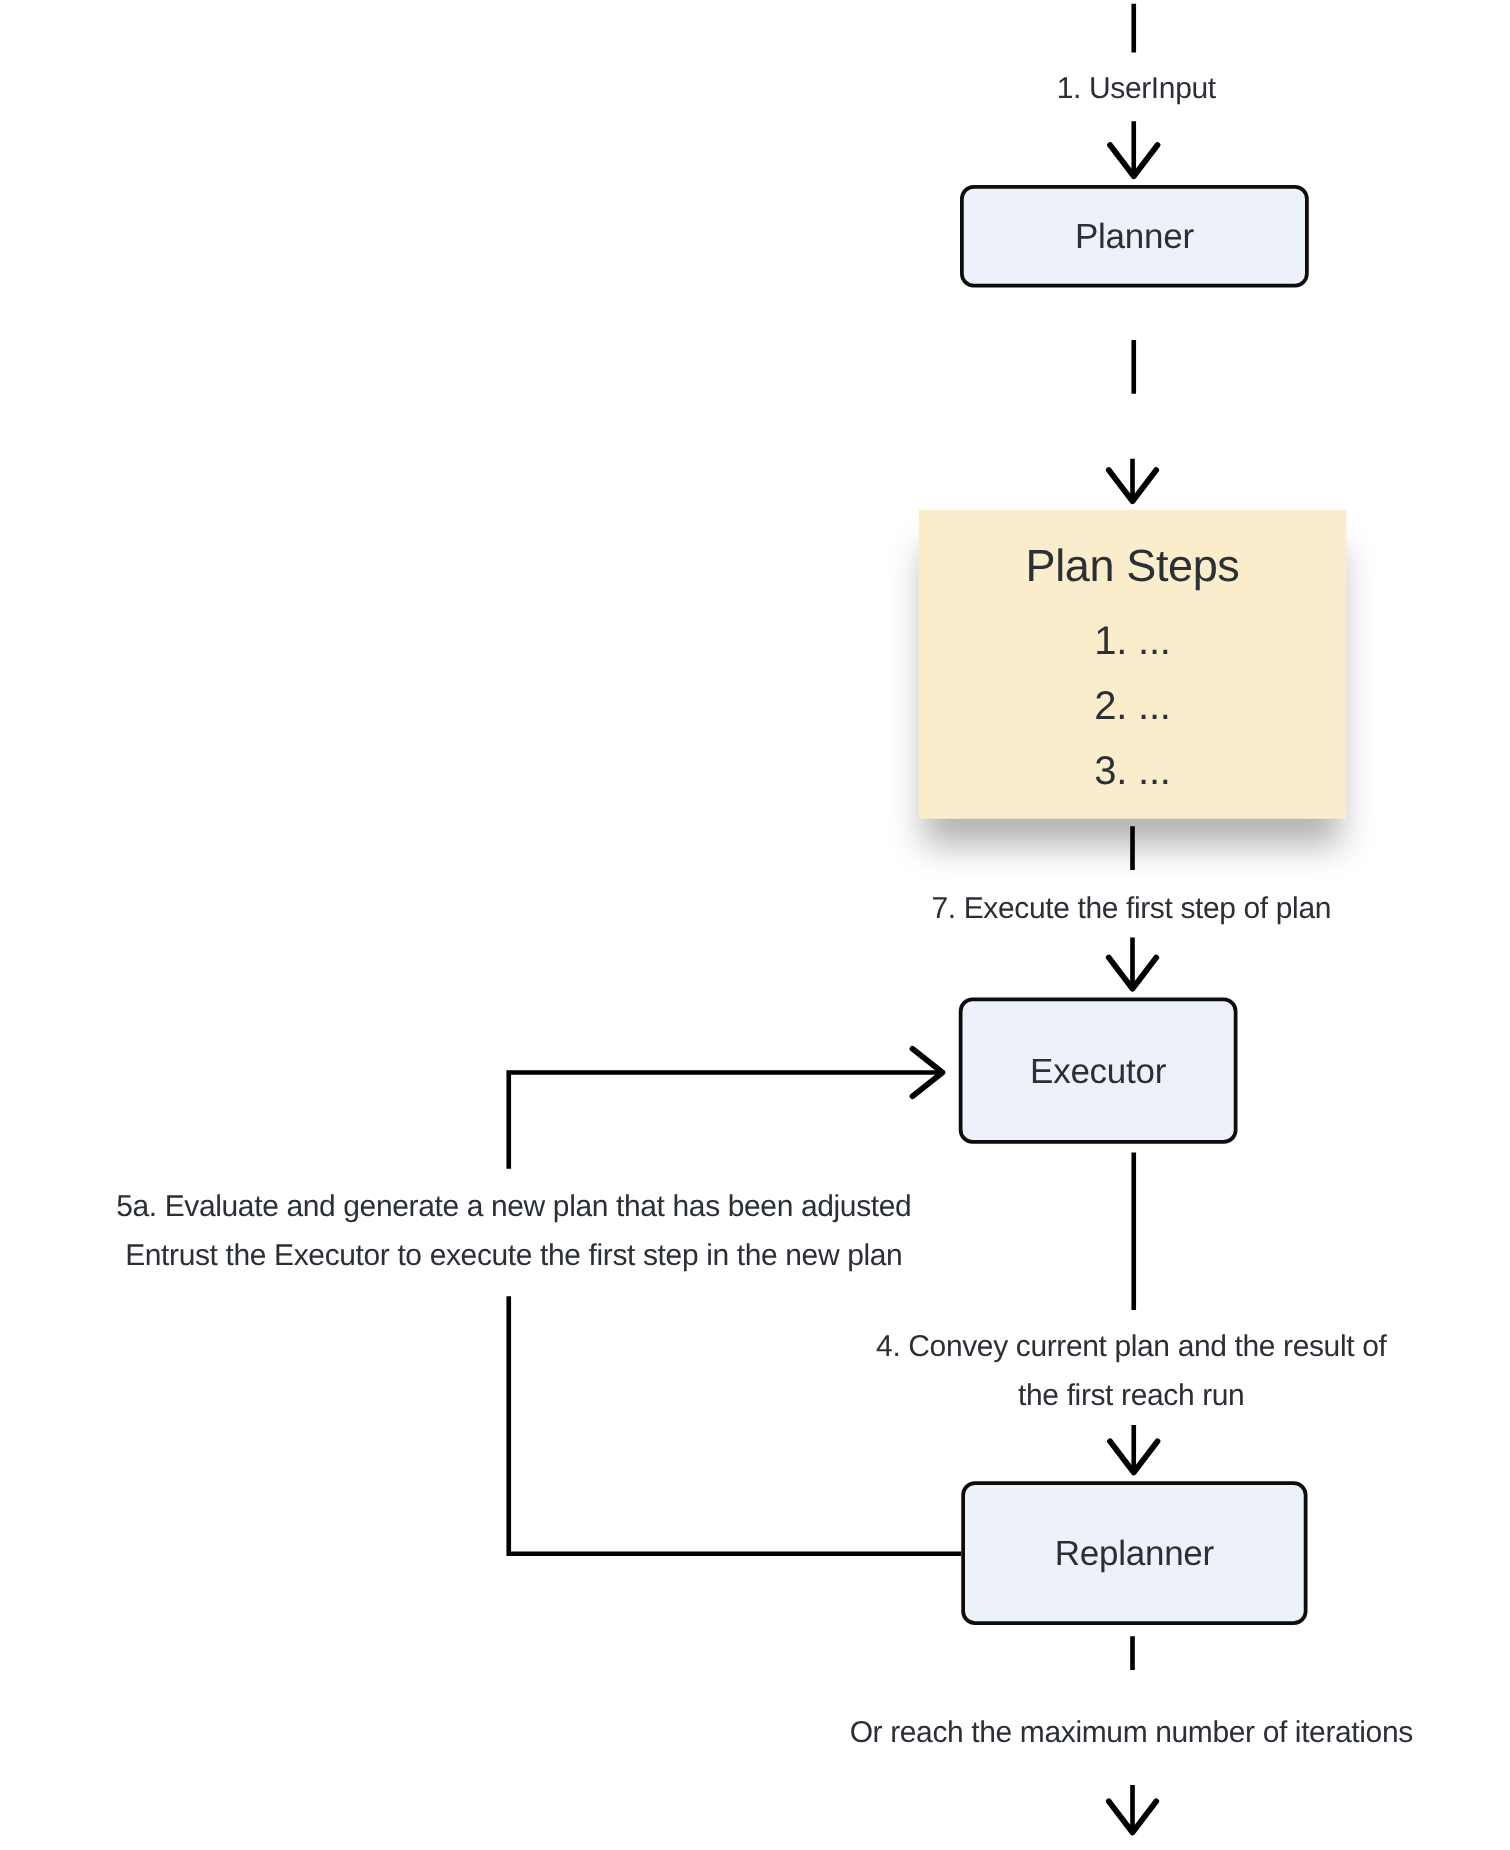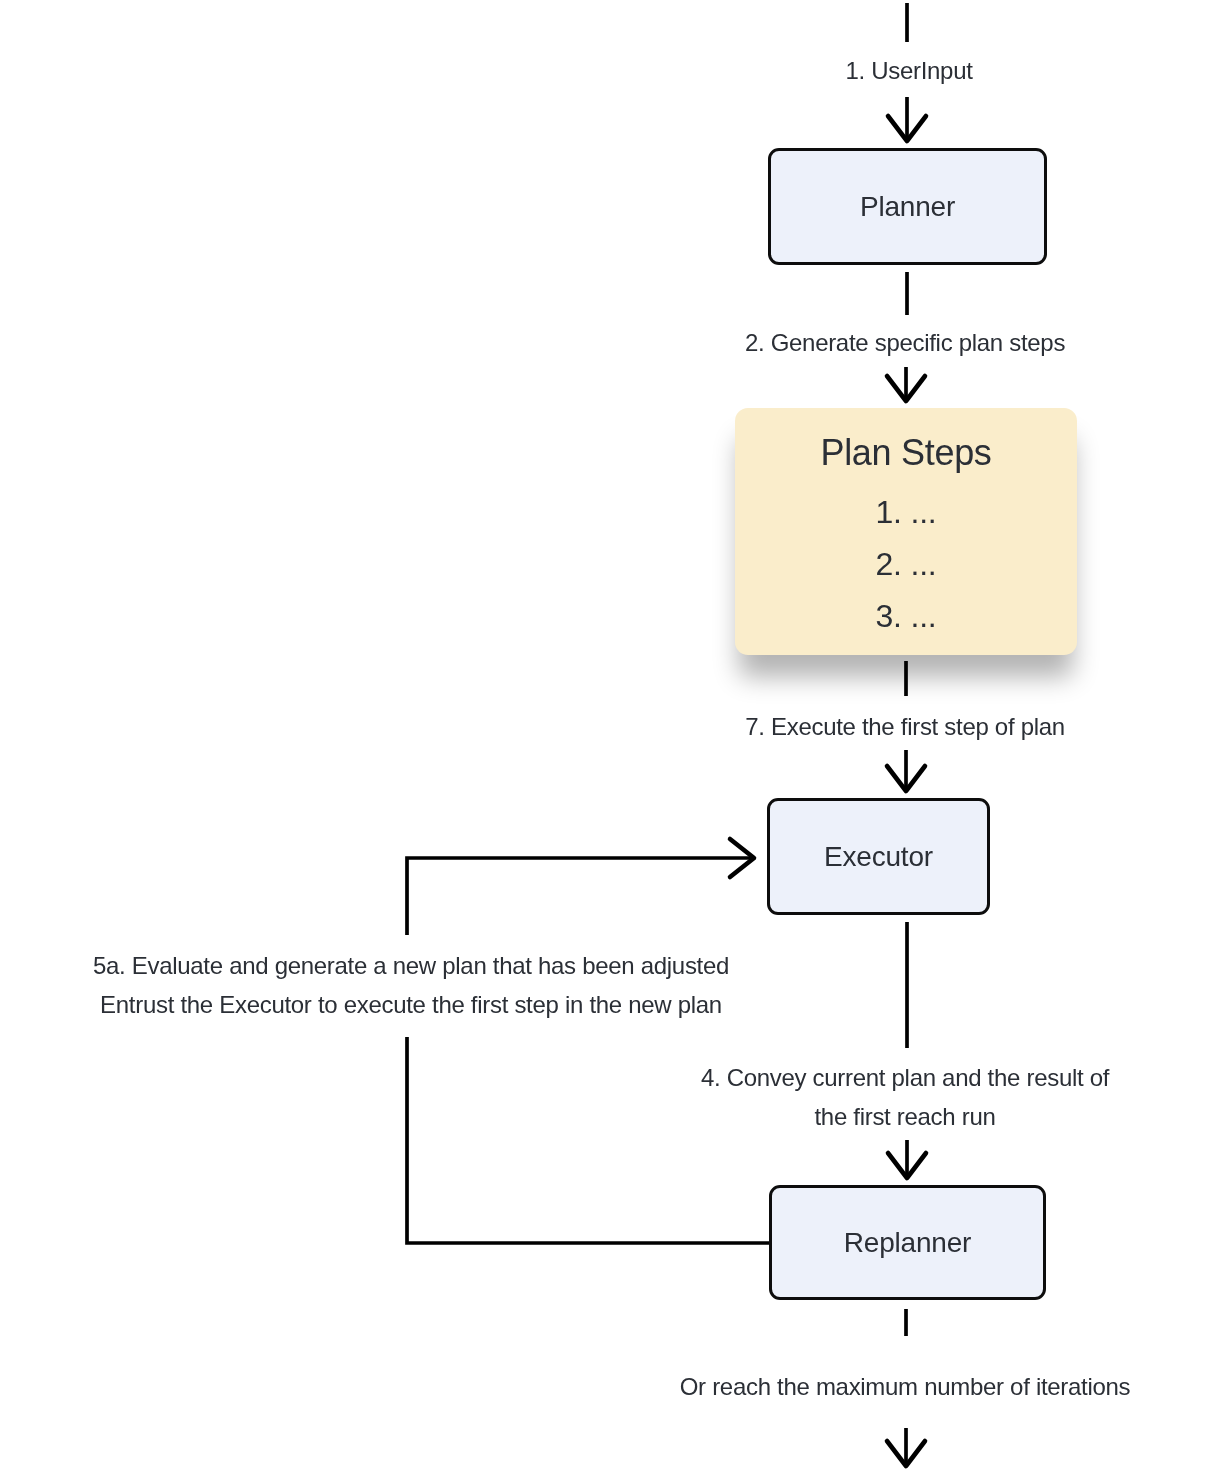--- a/index.html
+++ b/index.html
@@ -30,33 +30,32 @@
     z-index:3;
     background:var(--node-fill);
     border:3px solid var(--node-border);
     border-radius:11px;
     display:flex;
     align-items:center;
     justify-content:center;
     font-size:28px;
     letter-spacing:-0.2px;
   }
-  .node-planner{left:768px;top:148px;width:279px;height:117px;}
+  .node-planner{left:768px;top:148px;width:279px;height:82px;}
   .node-executor{left:767px;top:798px;width:223px;height:117px;}
   .node-replanner{left:769px;top:1185px;width:277px;height:115px;}
 
   .plan-steps{
     position:absolute;
     z-index:3;
     left:735px;top:408px;width:342px;height:247px;
     background:var(--plan-steps-fill);
     box-shadow:0 26px 26px -4px rgba(0,0,0,0.30);
     display:flex;flex-direction:column;align-items:center;
     padding-top:24px;
-    border-radius:13px;
   }
   .ps-title{font-size:36px;line-height:42px;margin-bottom:12px;letter-spacing:-0.3px;}
   .ps-item{font-size:32px;line-height:52px;letter-spacing:-0.2px;}
 
   .label{
     position:absolute;
     z-index:2;
     transform:translate(-50%,-50%);
     text-align:center;
     font-size:24px;
@@ -117,21 +116,20 @@
   <div class="node node-executor">
     <span>Executor</span>
   </div>
 
   <div class="node node-replanner">
     <span>Replanner</span>
   </div>
 
   <div class="label label-1">1. UserInput</div>
 
-  <div class="label label-2">2. Generate specific plan steps</div>
 
   <div class="label label-3">7. Execute the first step of plan</div>
 
   <div class="label label-4">
     <div class="line">4. Convey current plan and the result of</div>
     <div class="line">the first reach run</div>
   </div>
 
   <div class="label label-5a">
     <div class="line">5a. Evaluate and generate a new plan that has been adjusted</div>

